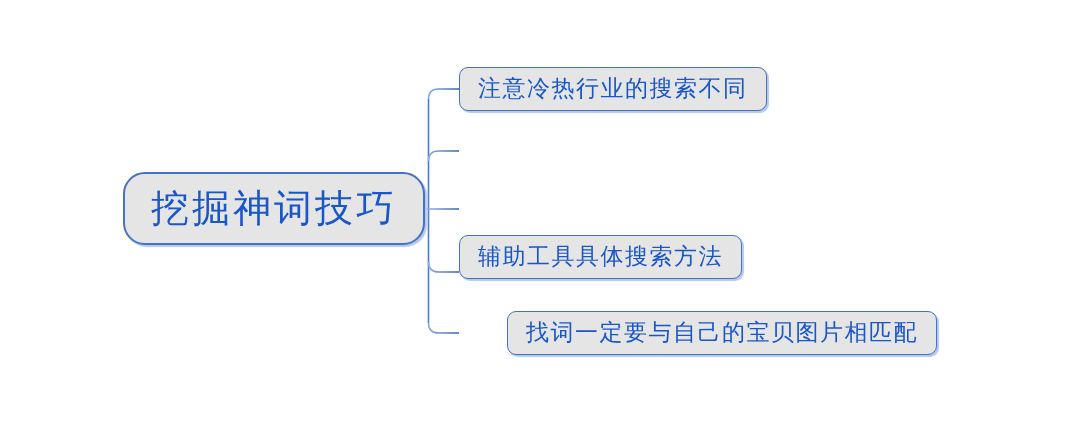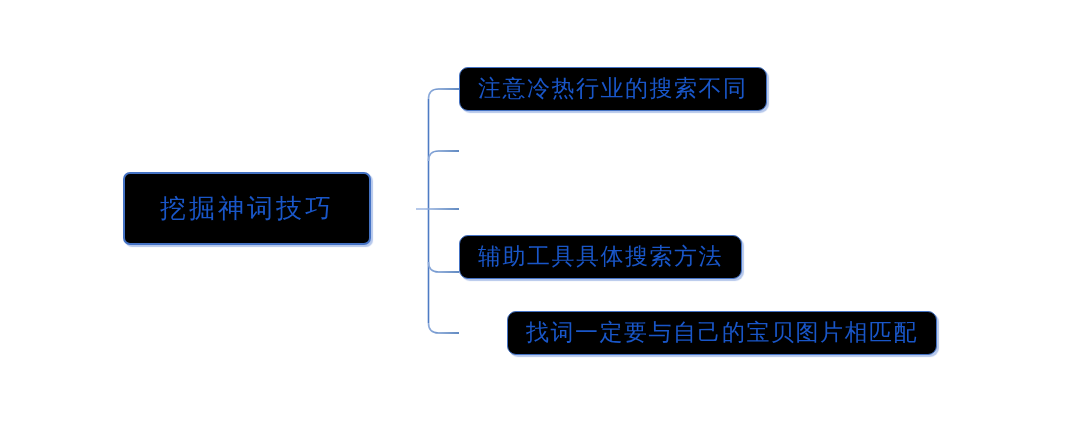--- a/index.html
+++ b/index.html
@@ -19,37 +19,37 @@
     position: absolute;
     left: 0;
     top: 0;
     width: 1080px;
     height: 426px;
     z-index: 1;
   }
   .node {
     position: absolute;
     z-index: 2;
-    background: #000000;
+    background: #e5e5e5;
     border: 1.5px solid #4472c4;
     border-radius: 9px;
     box-shadow: 2px 2px 1px #b6c8ec;
     color: #1956c8;
     white-space: nowrap;
     box-sizing: border-box;
     cursor: default;
   }
   .node-root {
     left: 123px;
     top: 172px;
-    width: 248px;
+    width: 302px;
     height: 73px;
     border-width: 2px;
-    border-radius: 7px;
-    font-size: 26px;
+    border-radius: 22px;
+    font-size: 38px;
     line-height: 69px;
     letter-spacing: 3px;
     text-align: center;
   }
   .node-child {
     left: 459px;
     height: 44px;
     font-size: 23px;
     line-height: 41px;
     letter-spacing: 1.5px;

